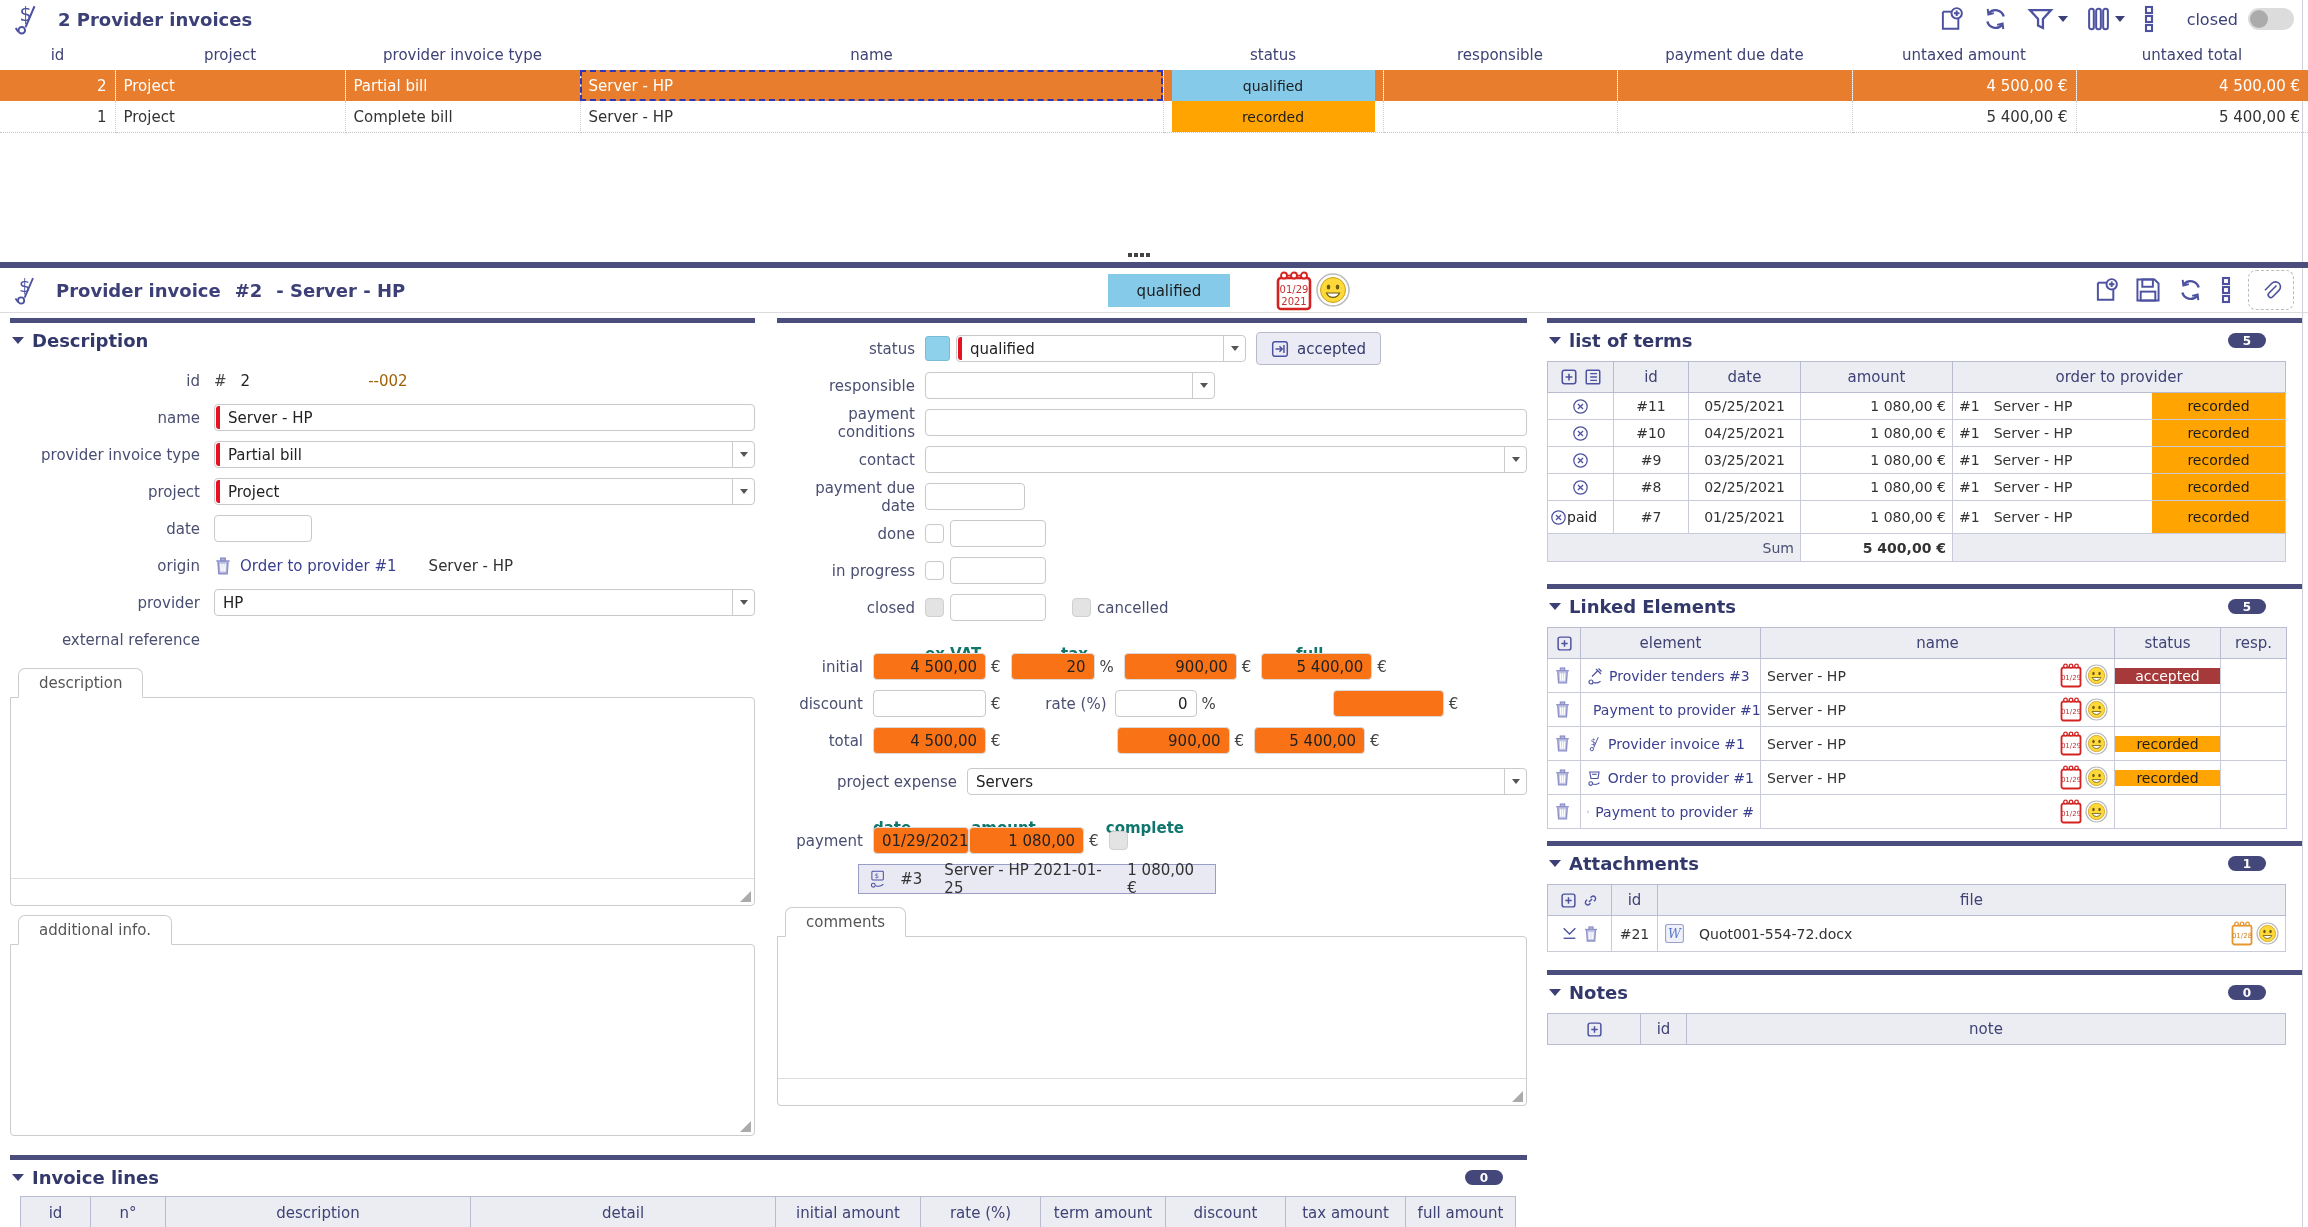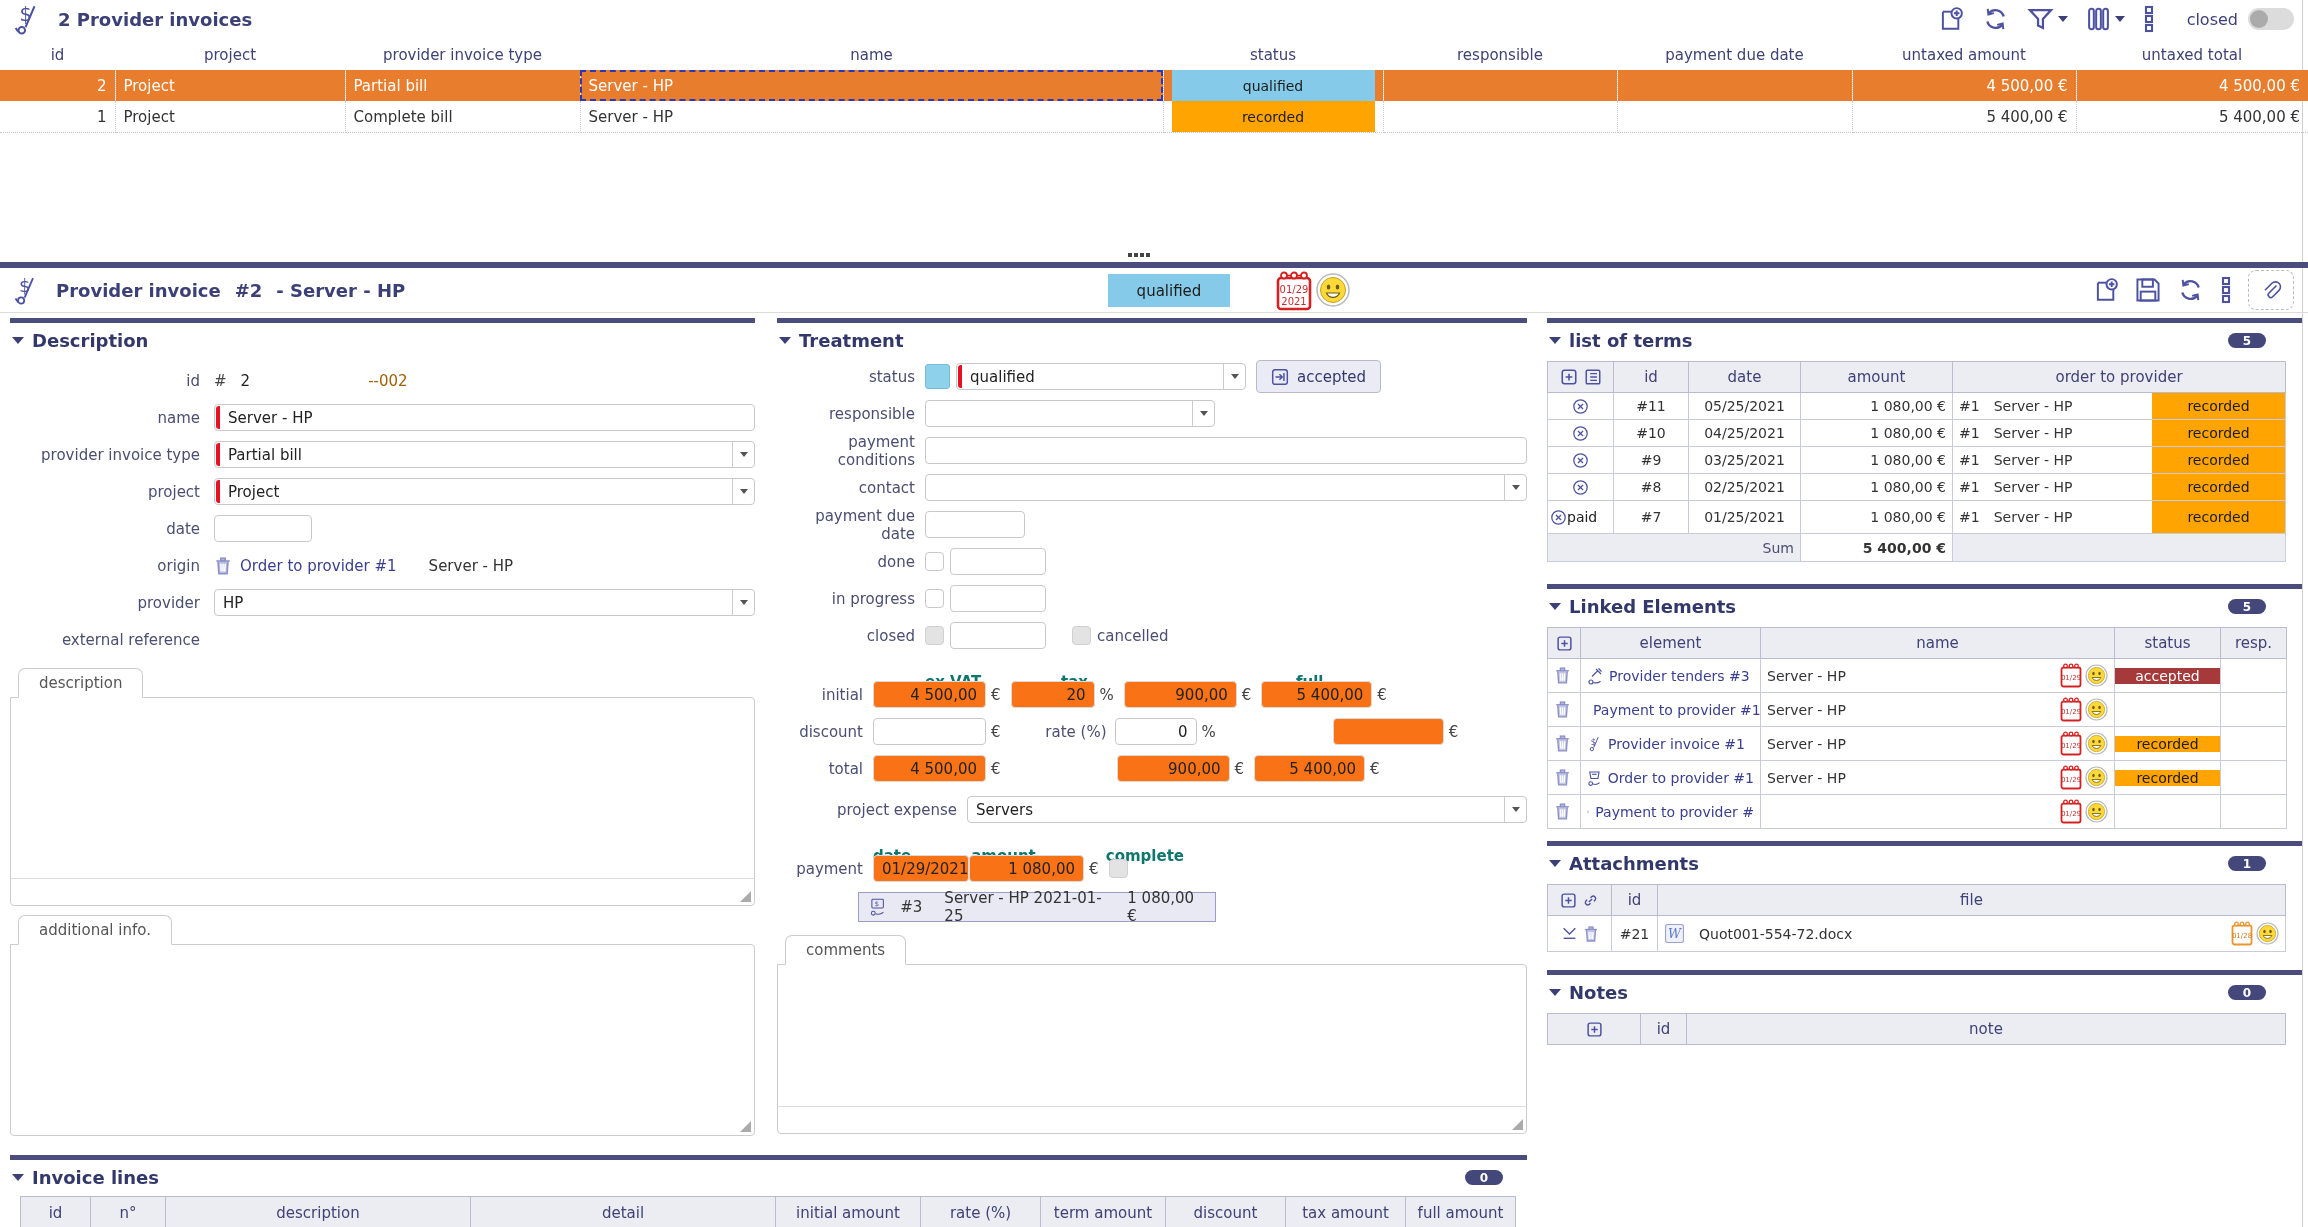--- a/index.html
+++ b/index.html
@@ -386,24 +386,20 @@
     <div style="margin-top:8px;">
       <span class="tab">additional info.</span>
       <div class="tarea" style="height:190px;">
         <span class="grip"></span>
       </div>
     </div>
   </div>
 
   <div class="col col-mid">
     <div class="secbar"></div>
-    <div class="sechead">
-      <span class="tri"></span>
-      <span class="t">Treatment</span>
-    </div>
 
     <div class="frow" style="margin-top:12px;">
       <span class="tlabel">status</span>
       <span class="swatch"></span>
       <span class="inp req sel" style="width:290px;">
         <span>qualified</span>
           <span class="car">
             <i></i>
           </span>
       </span>

